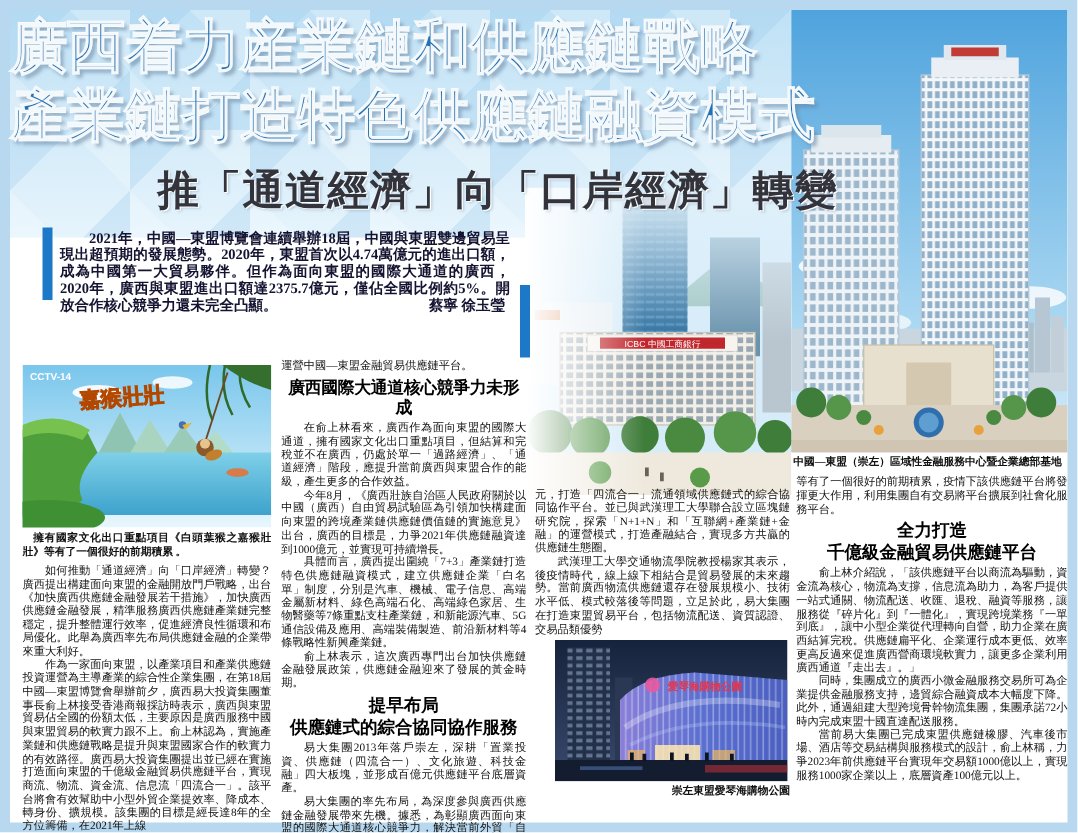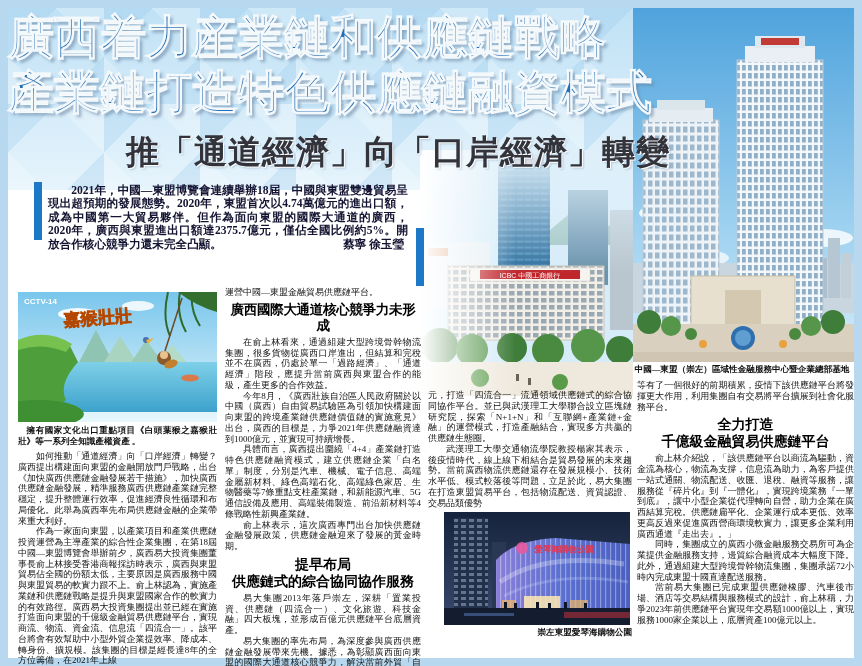--- a/index.html
+++ b/index.html
@@ -198,31 +198,31 @@
         <line x1="164" y1="6" x2="146" y2="62" stroke="#6b4a22" stroke-width="1.5"></line>
         <circle cx="146" cy="66" r="7" fill="#8a5a2b"></circle>
         <circle cx="146" cy="63" r="4" fill="#e8c28f"></circle>
         <ellipse cx="153" cy="72" rx="7" ry="4" fill="#c2802e" transform="rotate(-20 153 72)"></ellipse>
         <circle cx="128" cy="48" r="3" fill="#4a6fae"></circle>
           <polygon points="128,48 136,46 130,52" fill="#e8b23c"></polygon>
         <ellipse cx="172" cy="86" rx="9" ry="3.5" fill="#d87a4a"></ellipse>
         <text x="6" y="12" font-size="8" font-weight="bold" fill="#ffffff" font-family="Liberation Sans, sans-serif">CCTV-14</text>
         <text x="46" y="34" font-size="17" font-weight="bold" fill="#f0a01e" stroke="#b34700" stroke-width="0.7" font-family="Liberation Sans, sans-serif" transform="rotate(-4 46 34)">嘉猴壯壯</text>
       </svg>
-      <div class="cartoon-caption">擁有國家文化出口重點項目《白頭葉猴之嘉猴壯壯》等一系列全知識產權資產 。</div>
+      <div class="cartoon-caption">擁有國家文化出口重點項目《白頭葉猴之嘉猴壯壯》等有了一個很好的前期積累 。</div>
       <p>如何推動「通道經濟」向「口岸經濟」轉變？廣西提出構建面向東盟的金融開放門戶戰略，出台《加快廣西供應鏈金融發展若干措施》，加快廣西供應鏈金融發展，精準服務廣西供應鏈產業鏈完整穩定，提升整體運行效率，促進經濟良性循環和布局優化。此舉為廣西率先布局供應鏈金融的企業帶來重大利好。</p>
       <p>作為一家面向東盟，以產業項目和產業供應鏈投資運營為主導產業的綜合性企業集團，在第18屆中國—東盟博覽會舉辦前夕，廣西易大投資集團董事長俞上林接受香港商報採訪時表示，廣西與東盟貿易佔全國的份額太低，主要原因是廣西服務中國與東盟貿易的軟實力跟不上。俞上林認為，實施產業鏈和供應鏈戰略是提升與東盟國家合作的軟實力的有效路徑。廣西易大投資集團提出並已經在實施打造面向東盟的千億級金融貿易供應鏈平台，實現商流、物流、資金流、信息流「四流合一」。該平台將會有效幫助中小型外貿企業提效率、降成本、轉身份、擴規模。該集團的目標是經長達8年的全方位籌備，在2021年上線</p>
     </div>
 
     <div class="col col2">
       <p class="noindent">運營中國—東盟金融貿易供應鏈平台。</p>
       <div class="sec-head sec-head-1">廣西國際大通道核心競爭力未形成</div>
-      <p>在俞上林看來，通過組建大型跨境骨幹物流集團，很多貨物從廣西口岸進出，但結算和完稅並不在廣西，仍處於單一「過路經濟」、「通道經濟」階段，應提升當前廣西與東盟合作的能級，產生更多的合作效益。</p>
+      <p>在俞上林看來，廣西作為面向東盟的國際大通道，擁有國家文化出口重點項目，但結算和完稅並不在廣西，仍處於單一「過路經濟」、「通道經濟」階段，應提升當前廣西與東盟合作的能級，產生更多的合作效益。</p>
       <p>今年8月，《廣西壯族自治區人民政府關於以中國（廣西）自由貿易試驗區為引領加快構建面向東盟的跨境產業鏈供應鏈價值鏈的實施意見》出台，廣西的目標是，力爭2021年供應鏈融資達到1000億元，並實現可持續增長。</p>
-      <p>具體而言，廣西提出圍繞「4+4」產業鏈打造特色供應鏈融資模式，建立供應鏈企業「白名單」制度，分別是汽車、機械、電子信息、高端金屬新材料、綠色高端石化、高端綠色家居、生物醫藥等7條重點支柱產業鏈，和新能源汽車、5G通信設備及應用、高端裝備製造、前沿新材料等4條戰略性新興產業鏈。</p>
+      <p>具體而言，廣西提出圍繞「7+3」產業鏈打造特色供應鏈融資模式，建立供應鏈企業「白名單」制度，分別是汽車、機械、電子信息、高端金屬新材料、綠色高端石化、高端綠色家居、生物醫藥等7條重點支柱產業鏈，和新能源汽車、5G通信設備及應用、高端裝備製造、前沿新材料等4條戰略性新興產業鏈。</p>
       <p>俞上林表示，這次廣西專門出台加快供應鏈金融發展政策，供應鏈金融迎來了發展的黃金時期。</p>
       <div class="sec-head sec-head-2">
         <div>提早布局</div>
         <div>供應鏈式的綜合協同協作服務</div>
       </div>
       <p>易大集團2013年落戶崇左，深耕「置業投資、供應鏈（四流合一）、文化旅遊、科技金融」四大板塊，並形成百億元供應鏈平台底層資產。</p>
       <p>易大集團的率先布局，為深度參與廣西供應鏈金融發展帶來先機。據悉，為彰顯廣西面向東盟的國際大通道核心競爭力，解決當前外貿「自營難、融資難、成交難、配送難」的瓶頸，該集團已投資約14億</p>
     </div>
 
     <div class="col col3">

